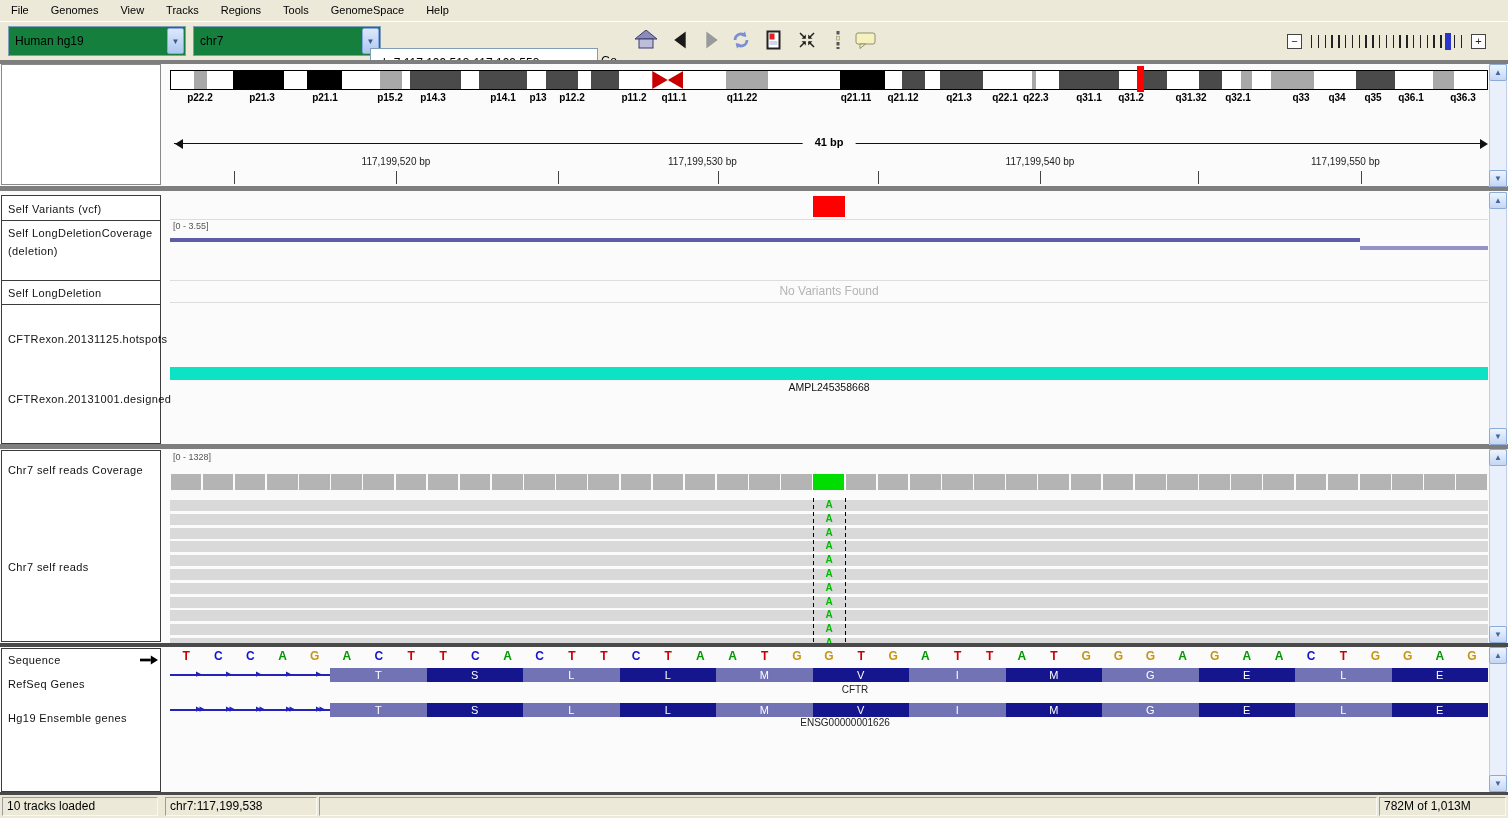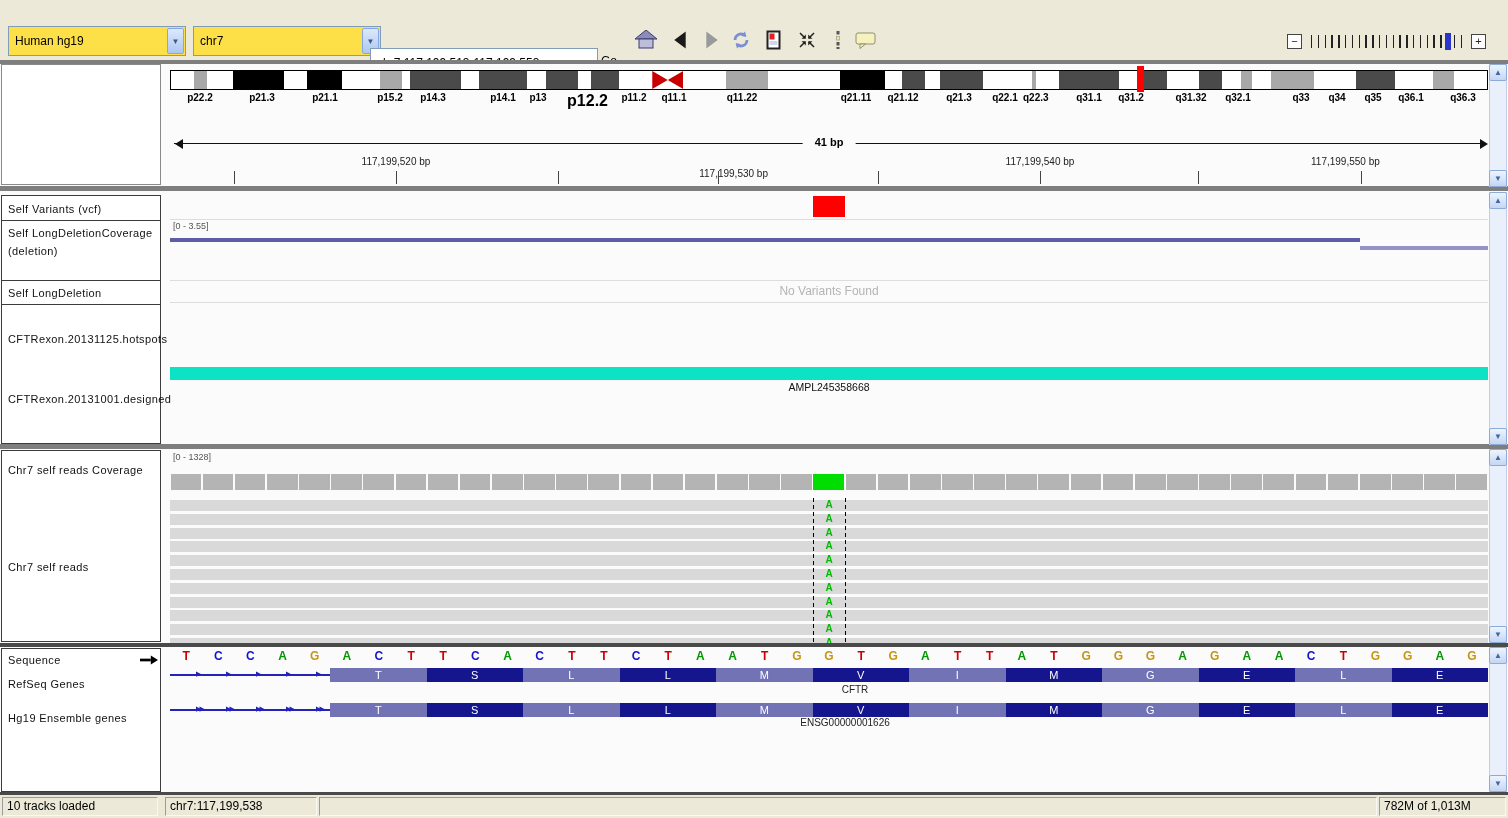--- a/index.html
+++ b/index.html
@@ -2,21 +2,21 @@
 <html><head>
 <meta charset="utf-8">
 <style>
   *{box-sizing:border-box;margin:0;padding:0}
   body{background:#888;font-family:"Liberation Sans",sans-serif}
   #app{position:relative;width:1508px;height:818px;background:#ece9d8;overflow:hidden;font-family:"Liberation Sans",sans-serif}
   
   #menubar{position:absolute;left:0;top:0;width:1508px;height:22px;background:#ece9d8;border-bottom:1px solid #ffffff}
   .menu-item{display:inline-block;padding:4px 11px 0 11px;font-size:11px;color:#000;height:22px;cursor:default}
   #toolbar{position:absolute;left:0;top:22px;width:1508px;height:38px;background:#ece9d8}
-  .combo{position:absolute;top:4px;height:30px;background:#fde047;border:1px solid #7f9db9;font-size:12px;line-height:28px;padding-left:6px;color:#000}
+  .combo{position:absolute;top:4px;height:30px;background:#15803d;border:1px solid #7f9db9;font-size:12px;line-height:28px;padding-left:6px;color:#000}
   .combo .arrow{position:absolute;top:1px;right:1px;width:17px;height:26px;background:linear-gradient(#dce8fb,#aec7ef);border:1px solid #86a7e3;border-radius:2px;color:#39598f;font-size:8px;line-height:26px;text-align:center}
   #locus-input{position:absolute;left:370px;top:26px;width:228px;height:30px;border:1px solid #7f9db9;font:12px "Liberation Sans",sans-serif;padding-left:6px}
   #go-button{position:absolute;left:601px;top:32px;font-size:12px;color:#000;cursor:default}
   .tbicon{position:absolute;top:8px;width:24px;height:22px;text-align:center}
   .tbicon svg{width:22px;height:20px}
   .zbtn{position:absolute;top:12px;width:15px;height:15px;background:#fdfdfd;border:1px solid #444;font-size:11px;line-height:12px;text-align:center;color:#222}
   #zoom-ticks{position:absolute;left:1311px;top:10px;width:152px;height:19px}
   
   .divider{position:absolute;left:0;width:1508px;background:#7e7e7e}
   .panel{position:absolute;left:0;width:1508px;background:#fbfbfb}
@@ -32,20 +32,21 @@
   #statusbar{position:absolute;left:0;top:795px;width:1508px;height:23px;background:#ece9d8}
   .status-box{position:absolute;top:2px;height:19px;border:1px solid;border-color:#9b9b9b #f8f8f8 #f8f8f8 #9b9b9b;font-size:12px;line-height:17px;padding-left:4px;color:#000;background:#ece9d8;white-space:nowrap}
   .gene-label{position:absolute;font-size:10px;color:#222;transform:translateX(-50%);white-space:nowrap}
   .msg{position:absolute;width:100%;text-align:center;font-size:12px;color:#b4b4b4}
 </style>
 </head>
 <body>
 
 <div id="app">
 
+  <div id="menubar"><div class="menu-item">File</div><div class="menu-item">Genomes</div><div class="menu-item">View</div><div class="menu-item">Tracks</div><div class="menu-item">Regions</div><div class="menu-item">Tools</div><div class="menu-item">GenomeSpace</div><div class="menu-item">Help</div></div>
 
   <div id="toolbar">
     <div class="combo" style="left:8px;width:178px">
       <span>Human hg19</span>
       <span class="arrow">▼</span>
     </div>
     <div class="combo" style="left:193px;width:188px">
       <span>chr7</span>
       <span class="arrow">▼</span>
     </div>
@@ -180,21 +181,21 @@
         <div style="position: absolute; left: 97.4962%; width: 2.50379%; top: 0px; height: 18px; background: rgb(255, 255, 255);"></div>
       </div>
       <div style="position: absolute; left: 967px; top: 2px; width: 7px; height: 26px; background: rgb(255, 0, 0);"></div>
       <div style="position: absolute; left: 6px; top: 28px; width: 48px; text-align: center; font-size: 10px; font-weight: bold; color: rgb(0, 0, 0);">p22.2</div>
       <div style="position: absolute; left: 68px; top: 28px; width: 48px; text-align: center; font-size: 10px; font-weight: bold; color: rgb(0, 0, 0);">p21.3</div>
       <div style="position: absolute; left: 131px; top: 28px; width: 48px; text-align: center; font-size: 10px; font-weight: bold; color: rgb(0, 0, 0);">p21.1</div>
       <div style="position: absolute; left: 196px; top: 28px; width: 48px; text-align: center; font-size: 10px; font-weight: bold; color: rgb(0, 0, 0);">p15.2</div>
       <div style="position: absolute; left: 239px; top: 28px; width: 48px; text-align: center; font-size: 10px; font-weight: bold; color: rgb(0, 0, 0);">p14.3</div>
       <div style="position: absolute; left: 309px; top: 28px; width: 48px; text-align: center; font-size: 10px; font-weight: bold; color: rgb(0, 0, 0);">p14.1</div>
       <div style="position: absolute; left: 344px; top: 28px; width: 48px; text-align: center; font-size: 10px; font-weight: bold; color: rgb(0, 0, 0);">p13</div>
-      <div style="position: absolute; left: 390px; top: 28px; width: 48px; text-align: right; font-size: 16px; font-weight: bold; color: rgb(0, 0, 0);">p12.2</div>
+      <div style="position: absolute; left: 378px; top: 28px; width: 48px; text-align: center; font-size: 10px; font-weight: bold; color: rgb(0, 0, 0);">p12.2</div>
       <div style="position: absolute; left: 440px; top: 28px; width: 48px; text-align: center; font-size: 10px; font-weight: bold; color: rgb(0, 0, 0);">p11.2</div>
       <div style="position: absolute; left: 480px; top: 28px; width: 48px; text-align: center; font-size: 10px; font-weight: bold; color: rgb(0, 0, 0);">q11.1</div>
       <div style="position: absolute; left: 548px; top: 28px; width: 48px; text-align: center; font-size: 10px; font-weight: bold; color: rgb(0, 0, 0);">q11.22</div>
       <div style="position: absolute; left: 662px; top: 28px; width: 48px; text-align: center; font-size: 10px; font-weight: bold; color: rgb(0, 0, 0);">q21.11</div>
       <div style="position: absolute; left: 709px; top: 28px; width: 48px; text-align: center; font-size: 10px; font-weight: bold; color: rgb(0, 0, 0);">q21.12</div>
       <div style="position: absolute; left: 765px; top: 28px; width: 48px; text-align: center; font-size: 10px; font-weight: bold; color: rgb(0, 0, 0);">q21.3</div>
       <div style="position: absolute; left: 811px; top: 28px; width: 48px; text-align: center; font-size: 10px; font-weight: bold; color: rgb(0, 0, 0);">q22.1</div>
       <div style="position: absolute; left: 853px; top: 28px; width: 48px; font-size: 10px; font-weight: bold; color: rgb(0, 0, 0);">q22.3</div>
       <div style="position: absolute; left: 895px; top: 28px; width: 48px; text-align: center; font-size: 10px; font-weight: bold; color: rgb(0, 0, 0);">q31.1</div>
       <div style="position: absolute; left: 937px; top: 28px; width: 48px; text-align: center; font-size: 10px; font-weight: bold; color: rgb(0, 0, 0);">q31.2</div>
@@ -203,21 +204,21 @@
       <div style="position: absolute; left: 1107px; top: 28px; width: 48px; text-align: center; font-size: 10px; font-weight: bold; color: rgb(0, 0, 0);">q33</div>
       <div style="position: absolute; left: 1143px; top: 28px; width: 48px; text-align: center; font-size: 10px; font-weight: bold; color: rgb(0, 0, 0);">q34</div>
       <div style="position: absolute; left: 1179px; top: 28px; width: 48px; text-align: center; font-size: 10px; font-weight: bold; color: rgb(0, 0, 0);">q35</div>
       <div style="position: absolute; left: 1217px; top: 28px; width: 48px; text-align: center; font-size: 10px; font-weight: bold; color: rgb(0, 0, 0);">q36.1</div>
       <div style="position: absolute; left: 1269px; top: 28px; width: 48px; text-align: center; font-size: 10px; font-weight: bold; color: rgb(0, 0, 0);">q36.3</div>
       <div style="position: absolute; left: 4px; top: 79px; width: 1310px; height: 1px; background: rgb(17, 17, 17);"></div>
       <div style="position: absolute; left: 0px; top: 75px; width: 0px; height: 0px; border-width: 5px 8px 5px 5px; border-style: solid; border-color: transparent rgb(17, 17, 17) transparent transparent; border-image: initial;"></div>
       <div style="position: absolute; left: 1310px; top: 75px; width: 0px; height: 0px; border-width: 5px 5px 5px 8px; border-style: solid; border-color: transparent transparent transparent rgb(17, 17, 17); border-image: initial;"></div>
       <div style="position: absolute; left: 50%; top: 72px; transform: translateX(-50%); background: rgb(251, 251, 251); padding: 0px 12px; font-size: 11px; font-weight: bold; color: rgb(0, 0, 0);">41 bp</div>
       <div style="position: absolute; left: 176px; top: 92px; width: 100px; text-align: center; font-size: 10px; color: rgb(34, 34, 34);">117,199,520 bp</div>
-      <div style="position: absolute; left: 498px; top: 92px; width: 100px; text-align: right; font-size: 10px; color: rgb(34, 34, 34); margin-top: 12px;">117,199,530 bp</div>
+      <div style="position: absolute; left: 498px; top: 92px; width: 100px; text-align: left; font-size: 10px; color: rgb(34, 34, 34);">117,199,530 bp</div>
       <div style="position: absolute; left: 820px; top: 92px; width: 100px; text-align: center; font-size: 10px; color: rgb(34, 34, 34);">117,199,540 bp</div>
       <div style="position: absolute; left: 1141px; top: 92px; width: 100px; text-align: left; font-size: 10px; color: rgb(34, 34, 34);">117,199,550 bp</div>
       <div style="position: absolute; left: 64px; top: 107px; width: 1px; height: 13px; background: rgb(68, 68, 68);"></div>
       <div style="position: absolute; left: 226px; top: 107px; width: 1px; height: 13px; background: rgb(68, 68, 68);"></div>
       <div style="position: absolute; left: 388px; top: 107px; width: 1px; height: 13px; background: rgb(68, 68, 68);"></div>
       <div style="position: absolute; left: 548px; top: 107px; width: 1px; height: 13px; background: rgb(68, 68, 68);"></div>
       <div style="position: absolute; left: 708px; top: 107px; width: 1px; height: 13px; background: rgb(68, 68, 68);"></div>
       <div style="position: absolute; left: 870px; top: 107px; width: 1px; height: 13px; background: rgb(68, 68, 68);"></div>
       <div style="position: absolute; left: 1028px; top: 107px; width: 1px; height: 13px; background: rgb(68, 68, 68);"></div>
       <div style="position: absolute; left: 1191px; top: 107px; width: 1px; height: 13px; background: rgb(68, 68, 68);"></div>

